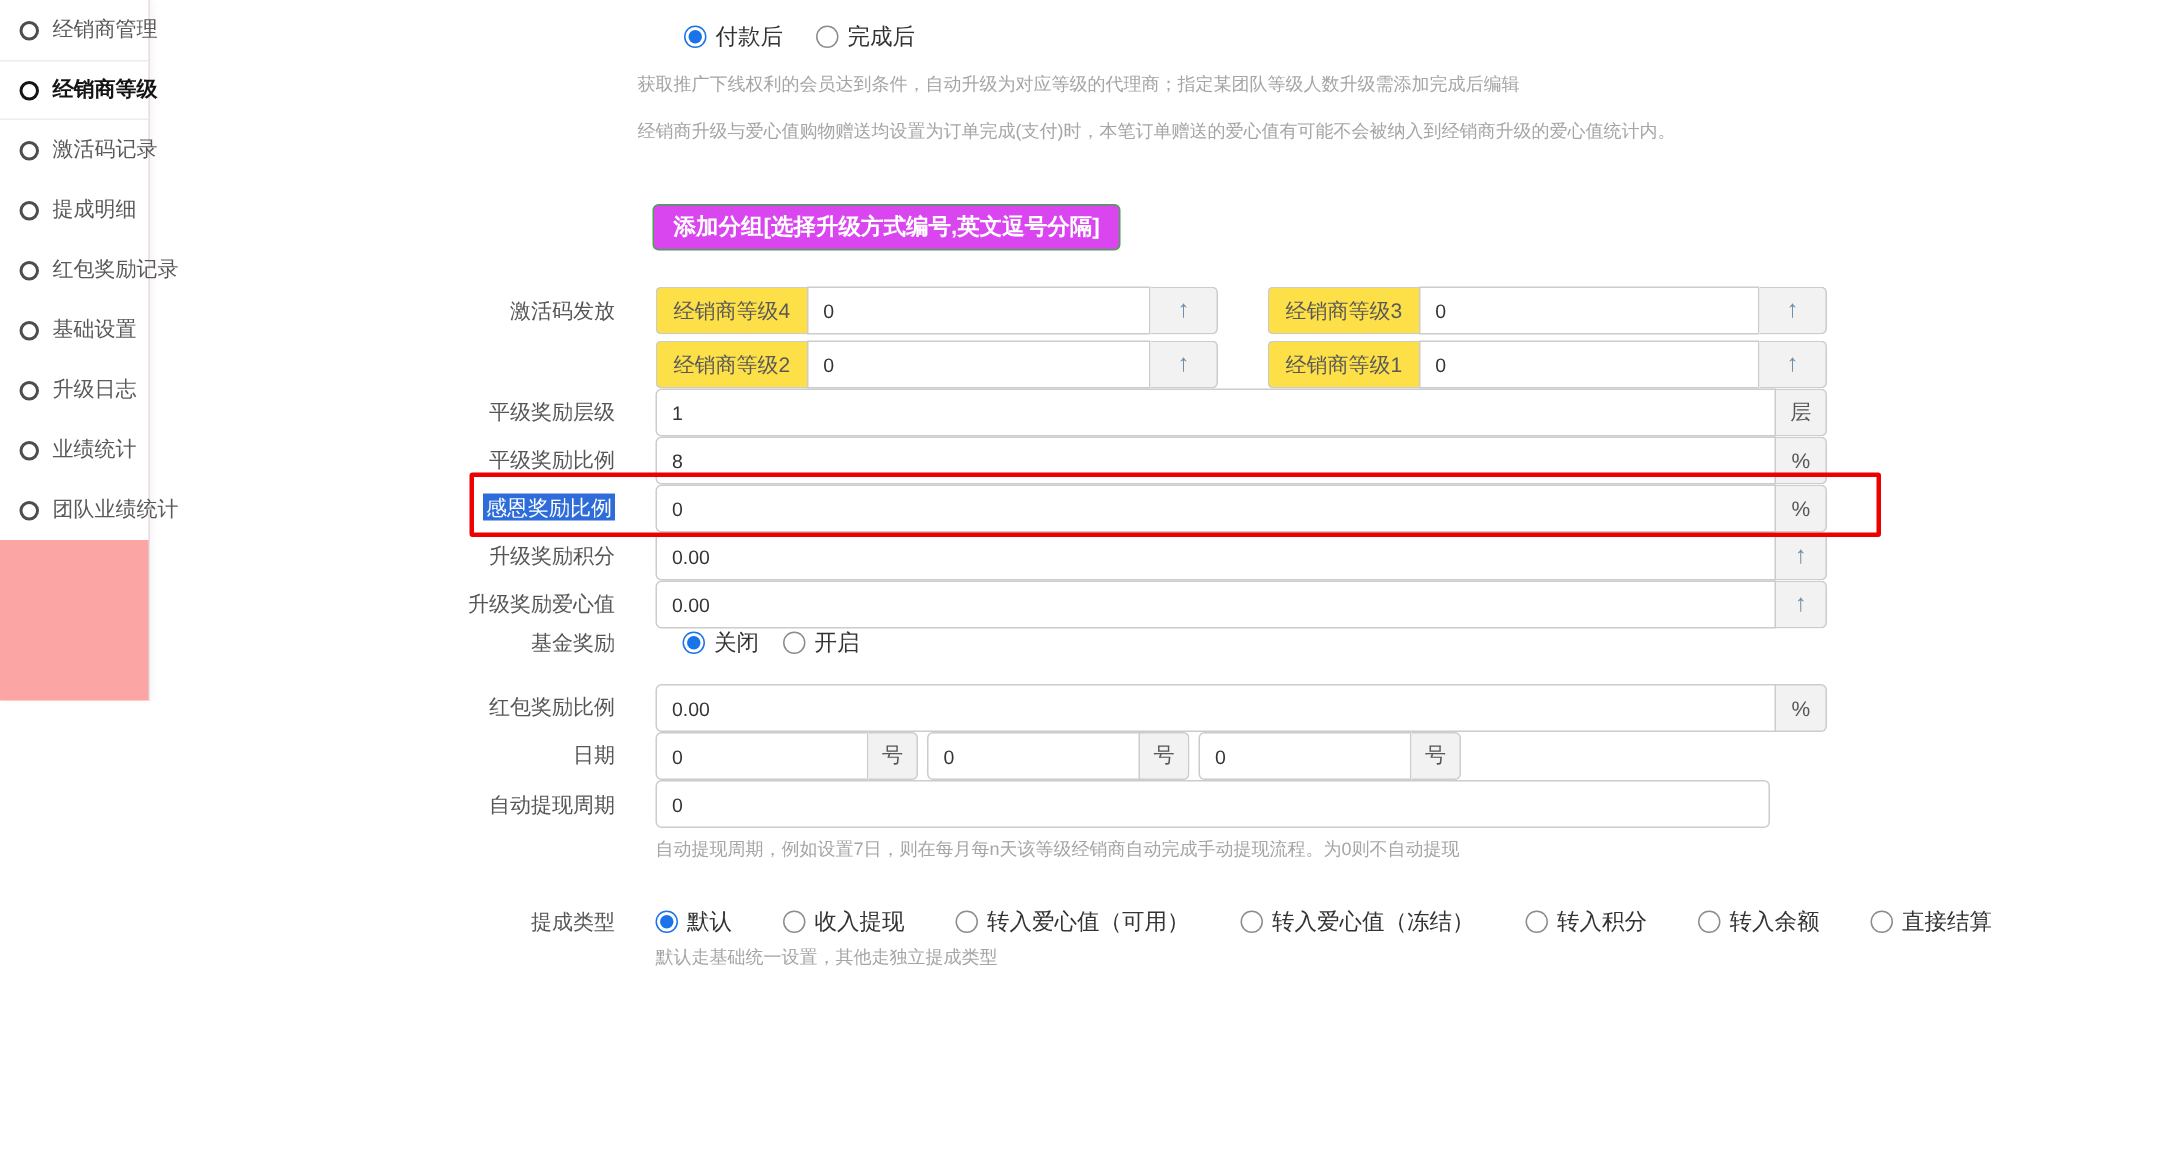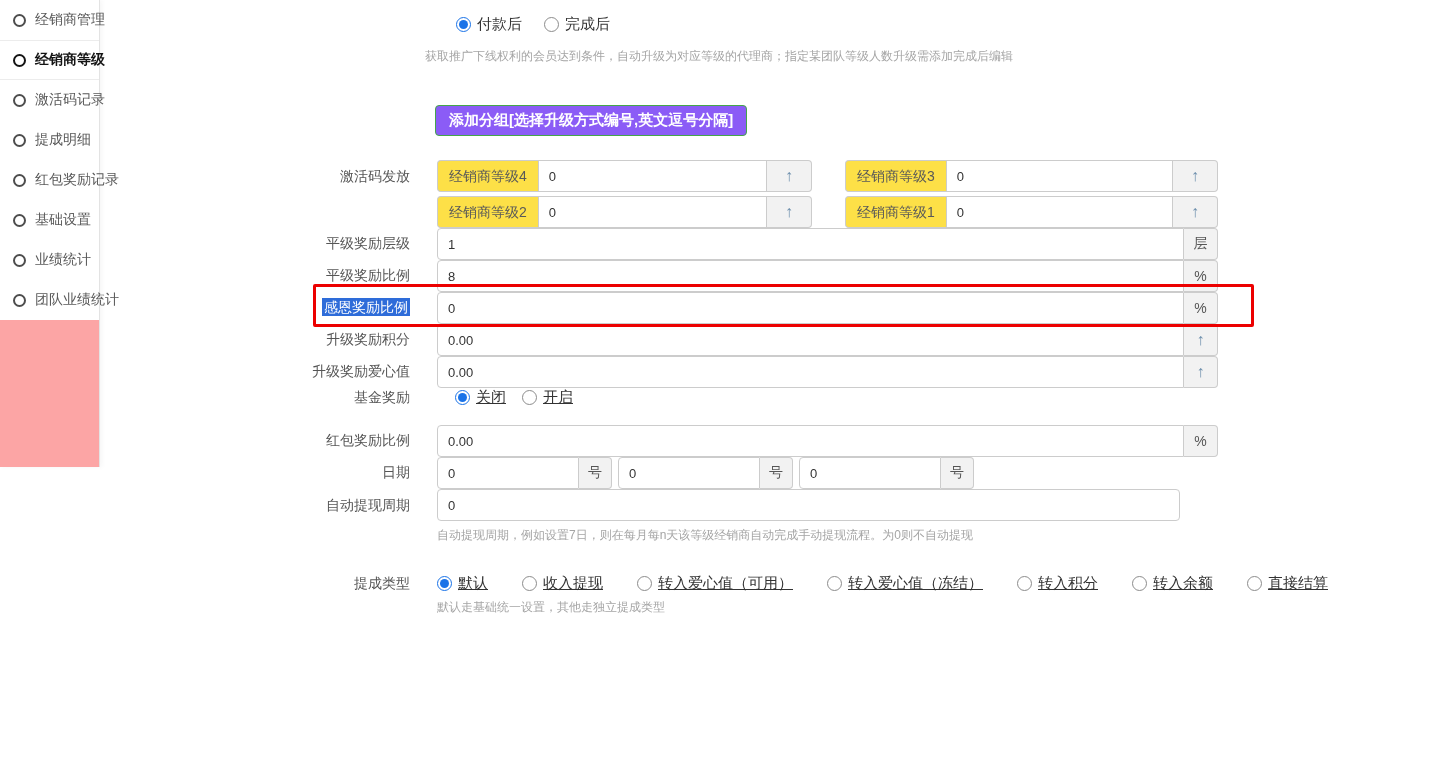--- a/index.html
+++ b/index.html
@@ -36,21 +36,21 @@
   .radio.checked { border-color:#1a73e8; }
   .radio.checked::after {
     content:''; position:absolute; left:2px; top:2px; right:2px; bottom:2px;
     background:#1a73e8; border-radius:50%;
   }
   .help { font-size:12px; color:#a5a5a5; line-height:14px; white-space:nowrap; }
   .help.h1 { margin-top:15px; }
   .help.h2 { margin-top:17px; }
   .btn-wrap { margin-top:42px; margin-left:10px; }
   .btn-green {
-    display:inline-block; background:#8b5cf6; border:1px solid #45a549; color:#fff;
+    display:inline-block; background:#d946ef; border:1px solid #45a549; color:#fff;
     font-size:15px; font-weight:bold; padding:5px 13px; border-radius:4px;
     cursor:pointer; white-space:nowrap;
   }
   
   .form { margin-top:24px; }
   .frow { display:flex; align-items:center; margin-bottom:0; }
   .frow.top { align-items:flex-start; }
   .flabel {
     width:289px; text-align:right; font-size:14px; color:#565656; flex-shrink:0;
     white-space:nowrap;
@@ -76,21 +76,21 @@
   .iaddon.arrow { color:#6e90ad; font-size:16px; }
   .igroup.wide { width:781px; }
   .igroup.wide .iaddon { width:34px; }
   .plain-input {
     width:743px; height:32px; border:1px solid #ccc; border-radius:4px;
     padding:0 10px; font-size:13px; color:#333; outline:none;
   }
   .date-grid { display:flex; gap:6px; }
   .date-grid .igroup { width:175px; }
   .date-grid .iaddon { width:33px; }
-  .inline-radios { display:flex; align-items:center; gap:16px;text-decoration:underline; }
+  .inline-radios { display:flex; align-items:center; gap:16px; }
   .inline-radios.fund { margin-left:18px; }
   .inline-radios.commission { gap:34px; }
   .inline-radios .radio-opt { font-size:15px; }
   .sub-help { font-size:12px; color:#a5a5a5; margin-top:6px; white-space:nowrap; }
   
   .hl-row { position:relative; }
   .redbox {
     position:absolute; left:192px; top:-8px; width:941px; height:43px;
     border:3px solid #ec0000; border-radius:2px; pointer-events:none; z-index:5;
   }
@@ -116,20 +116,24 @@
     <span class="dot"></span>
     <span class="lbl">提成明细</span>
   </div>
   <div class="side-item">
     <span class="dot"></span>
     <span class="lbl">红包奖励记录</span>
   </div>
   <div class="side-item">
     <span class="dot"></span>
     <span class="lbl">基础设置</span>
+  </div>
+  <div class="side-item">
+    <span class="dot"></span>
+    <span class="lbl">升级日志</span>
   </div>
   <div class="side-item">
     <span class="dot"></span>
     <span class="lbl">业绩统计</span>
   </div>
   <div class="side-item">
     <span class="dot"></span>
     <span class="lbl">团队业绩统计</span>
   </div>
 </div>
@@ -141,20 +145,21 @@
       <label class="radio-opt">
         <span class="radio checked"></span>
         <span>付款后</span>
       </label>
       <label class="radio-opt">
         <span class="radio"></span>
         <span>完成后</span>
       </label>
     </div>
     <div class="help h1">获取推广下线权利的会员达到条件，自动升级为对应等级的代理商；指定某团队等级人数升级需添加完成后编辑</div>
+    <div class="help h2">经销商升级与爱心值购物赠送均设置为订单完成(支付)时，本笔订单赠送的爱心值有可能不会被纳入到经销商升级的爱心值统计内。</div>
     <div class="btn-wrap">
       <span class="btn-green">添加分组[选择升级方式编号,英文逗号分隔]</span>
     </div>
   </div>
 
   <div class="form">
 
     <div class="frow top">
       <div class="flabel">激活码发放</div>
       <div class="fctrl">

